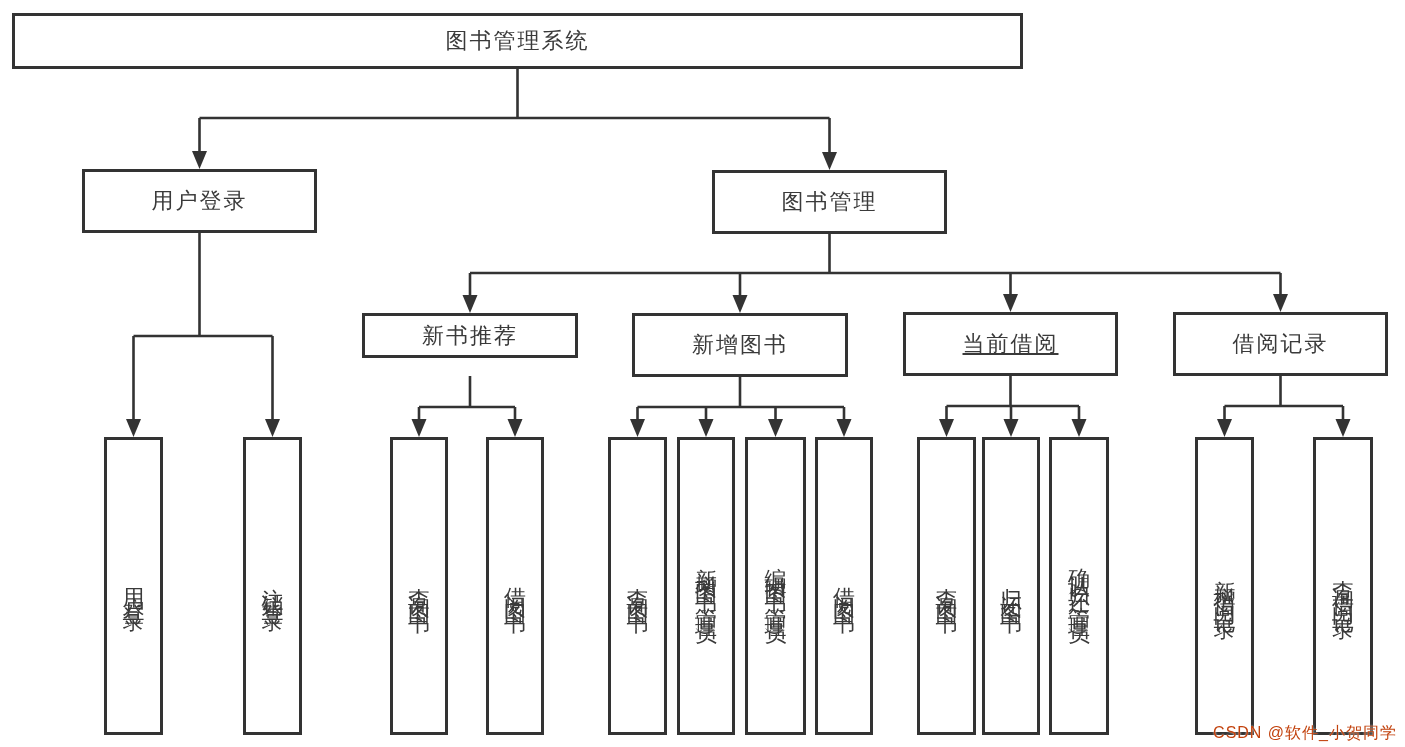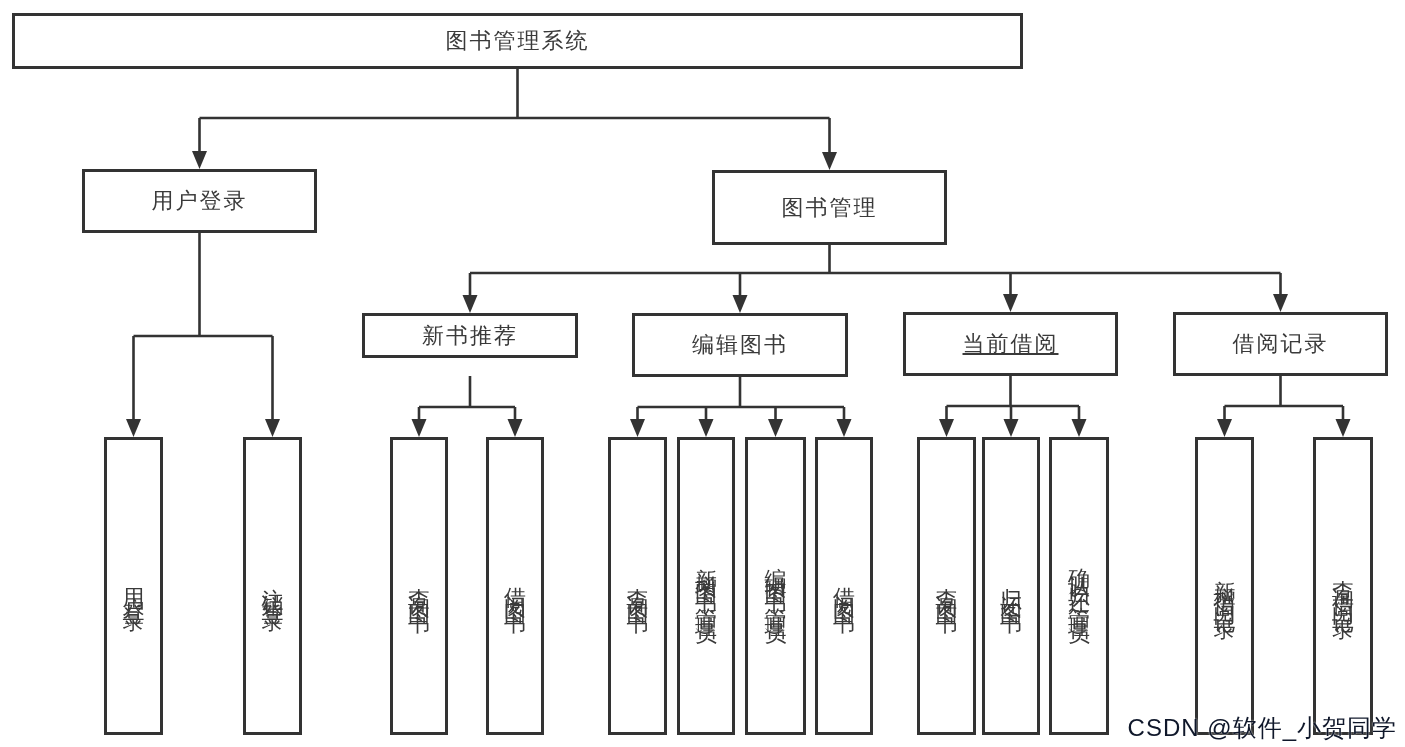--- a/index.html
+++ b/index.html
@@ -51,23 +51,23 @@
     text-orientation: mixed;
     font-size: 22px;
     letter-spacing: 8px;
     line-height: 1;
     white-space: nowrap;
   }
   .watermark {
     position: absolute;
     right: 8px;
     bottom: 3px;
-    font-size: 24px;
+    font-size: 16px;
     letter-spacing: 1px;
-    color: #0f172a;
+    color: #c2410c;
     text-shadow: 0 0 2px #ffffff;
     z-index: 5;
   }
 </style>
 </head>
 <body>
 
 <div class="canvas">
 
   <svg class="connectors" viewBox="0 0 1405 747" xmlns="http://www.w3.org/2000/svg">
@@ -102,29 +102,29 @@
     </g>
   </svg>
 
   <div class="box" style="left:12px; top:13px; width:1011px; height:56px;">
     <span>图书管理系统</span>
   </div>
 
   <div class="box" style="left:82px; top:169px; width:235px; height:64px;">
     <span>用户登录</span>
   </div>
-  <div class="box" style="left:712px; top:170px; width:235px; height:75px;">
+  <div class="box" style="left:712px; top:170px; width:235px; height:64px;">
     <span>图书管理</span>
   </div>
 
   <div class="box" style="left:362px; top:313px; width:216px; height:45px;">
     <span>新书推荐</span>
   </div>
   <div class="box" style="left:632px; top:313px; width:216px; height:64px;">
-    <span>编辑图书</span>
+    <span>新增图书</span>
   </div>
   <div class="box" style="left:903px; top:312px; width:215px; height:64px;text-decoration:underline;">
     <span>当前借阅</span>
   </div>
   <div class="box" style="left:1173px; top:312px; width:215px; height:64px;">
     <span>借阅记录</span>
   </div>
 
   <div class="vbox" style="left:104px; width:59px;">
     <span class="vlabel">用户登录</span>

